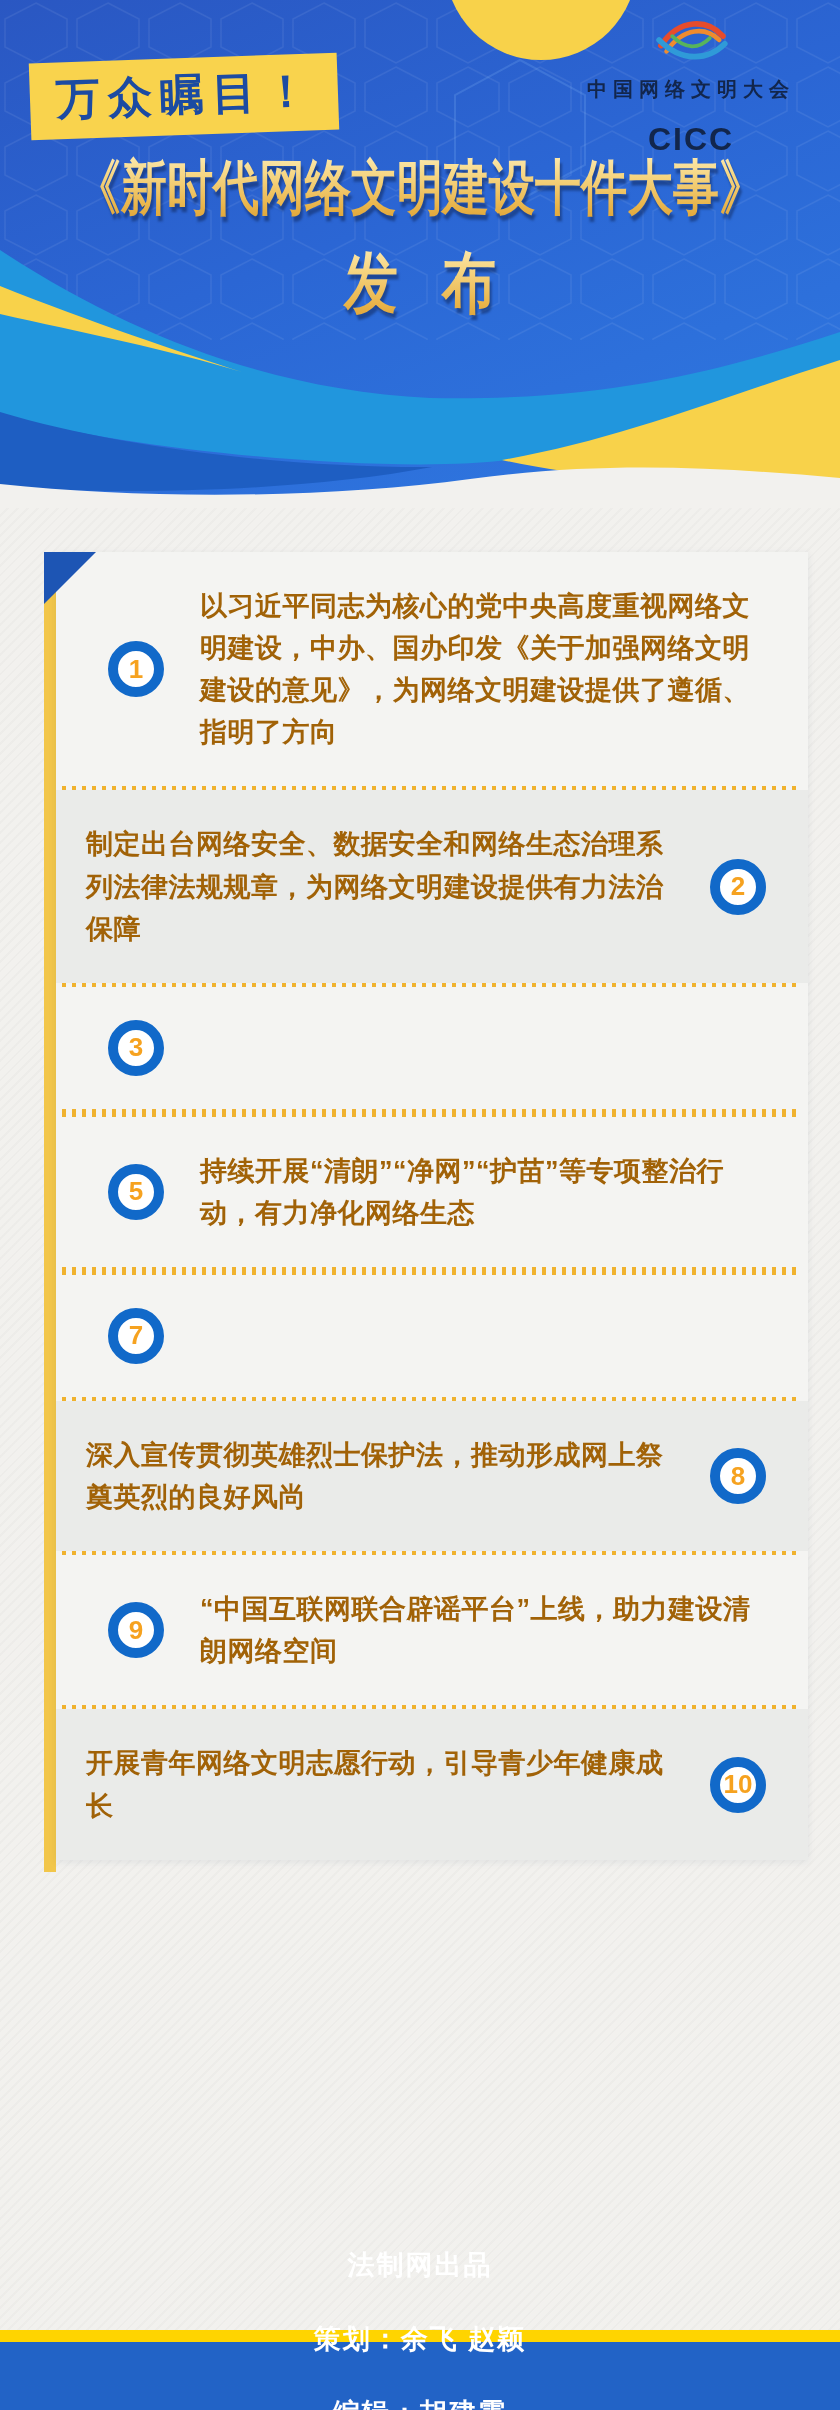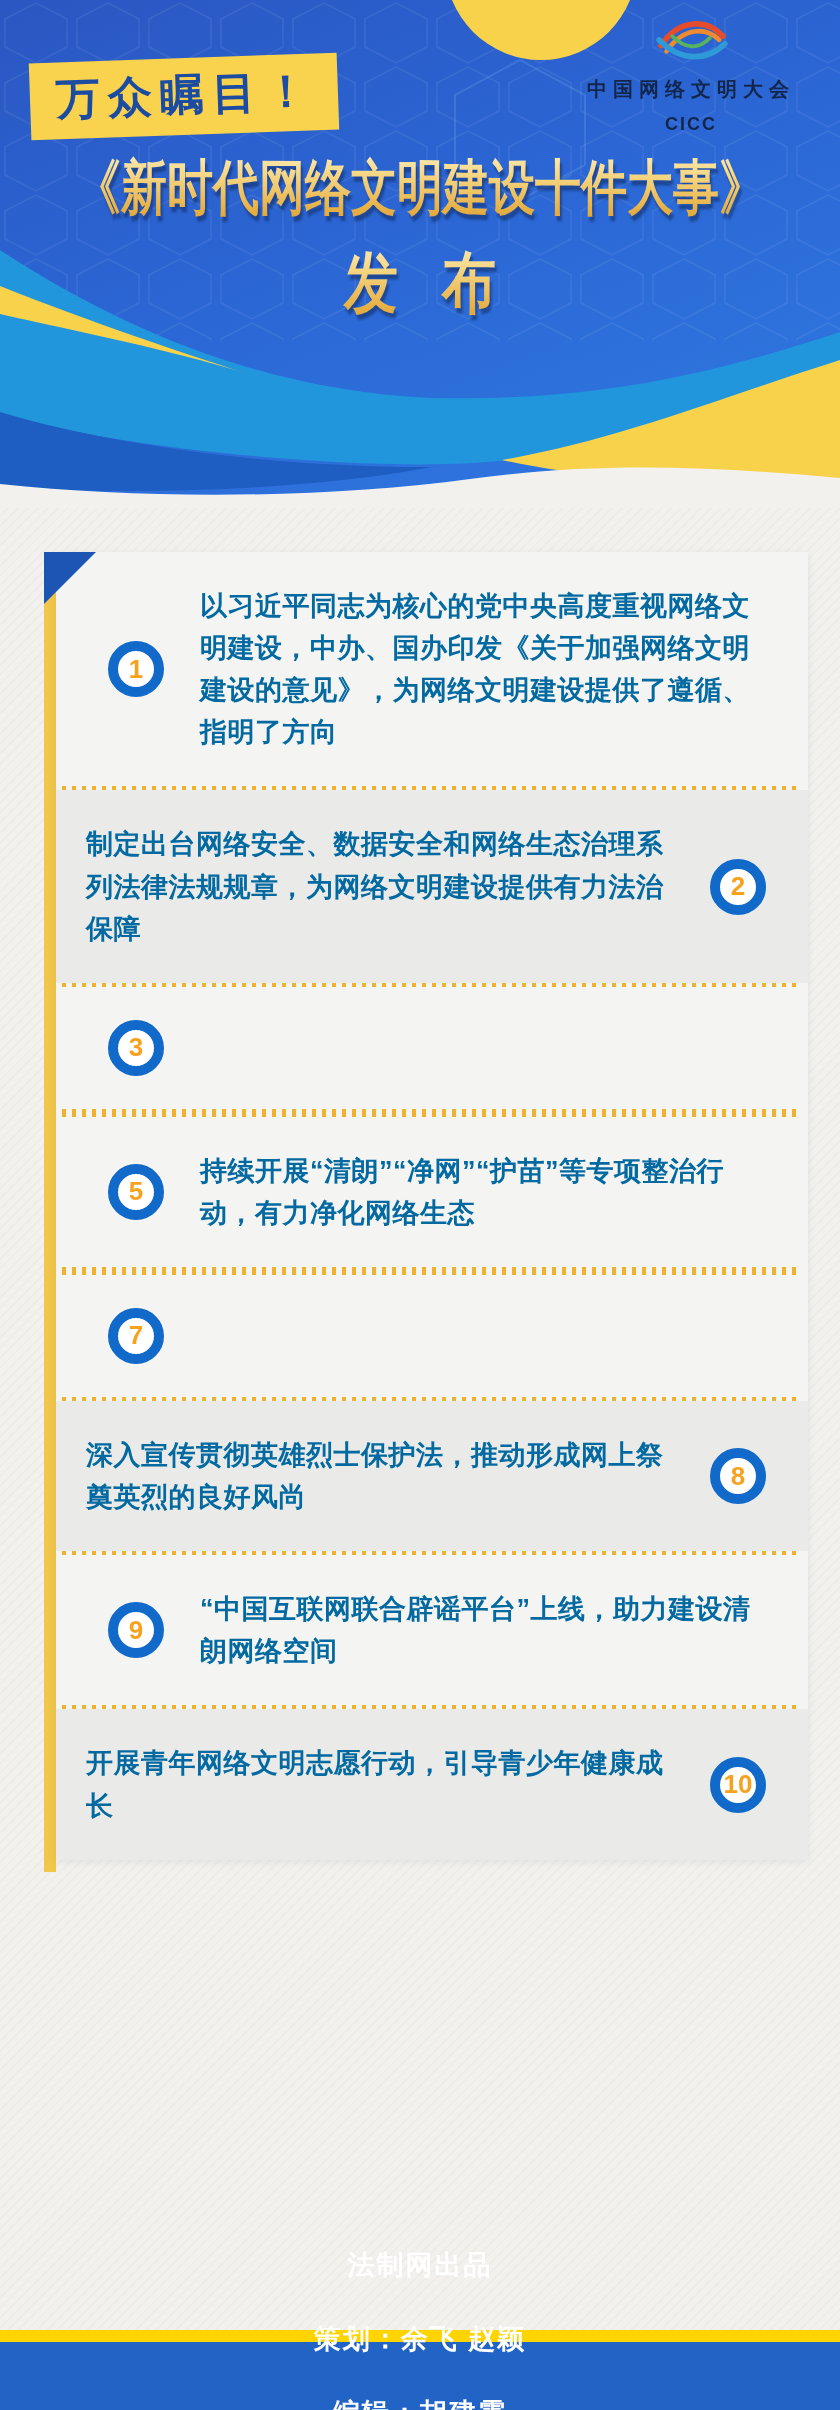--- a/index.html
+++ b/index.html
@@ -19,39 +19,39 @@
          transform:rotate(-2deg);}
   .gold{background:linear-gradient(180deg,#fdf0c0 0%,#f6d683 34%,#e9b44a 72%,#d89a2e 100%);
         -webkit-background-clip:text;background-clip:text;color:transparent;
         filter:drop-shadow(2px 4px 1px rgba(16,42,96,.55));font-weight:bold;}
   .title1{position:absolute;left:0;top:148px;width:840px;text-align:center;z-index:3;
           font-size:46px;letter-spacing:0px;transform:scaleY(1.3);transform-origin:top;}
   .title2{position:absolute;left:0;top:238px;width:840px;text-align:center;z-index:3;
           font-size:54px;letter-spacing:44px;text-indent:44px;transform:scaleY(1.25);transform-origin:top;}
   .logo{position:absolute;left:560px;top:8px;width:262px;text-align:center;z-index:3;}
   .logo-name{margin-top:2px;font-size:20px;letter-spacing:6px;color:#12264c;font-weight:bold;}
-  .logo-abbr{margin-top:11px;font-size:18px;letter-spacing:2px;color:#12264c;font-weight:bold;}
+  .logo-abbr{margin-top:18px;font-size:32px;letter-spacing:2px;color:#12264c;font-weight:bold;}
   
   .intro{padding:24px 40px 0 40px;font-family:"DejaVu Serif","Liberation Serif",serif;
          font-size:27px;line-height:1.7;color:#323232;text-indent:2em;}
   
   .card-outer{position:relative;margin:44px 32px 0 44px;}
   .yl-left{position:absolute;left:0;top:16px;bottom:-12px;width:12px;background:#f2c64a;}
   .card{position:relative;margin-left:12px;background:#f4f4f2;box-shadow:0 2px 8px rgba(30,50,90,.08);}
   .fold{position:absolute;left:-12px;top:0;width:0;height:0;
         border-top:52px solid #1d55b4;border-right:52px solid transparent;}
   .row{display:flex;align-items:center;padding:33px 42px;}
   .row.right{padding-left:30px;padding-right:34px;}
   .row.shade{background:#eaebe9;}
   .nbadge{flex:0 0 auto;width:36px;height:36px;border:10px solid #1169c9;border-radius:50%;
           background:#fff;display:flex;align-items:center;justify-content:center;
           font-size:26px;font-weight:bold;color:#f6a21f;}
   .row.left  .nbadge{margin-left:10px;margin-right:36px;}
   .row.right .nbadge{margin-left:32px;margin-right:8px;}
-  .itxt{flex:1;font-size:27px;line-height:1.56;color:#0369a1;font-weight:bold;letter-spacing:.5px;}
+  .itxt{flex:1;font-size:27px;line-height:1.56;color:#a16207;font-weight:bold;letter-spacing:.5px;}
   .row.left .itxt{max-width:606px;}
   .dots{height:4px;margin:0 6px;
         background-image:repeating-linear-gradient(90deg,#f0b22e 0 4px,transparent 4px 10px);}
   
   .footer{position:absolute;left:0;right:0;bottom:0;}
   .f-strip{height:12px;background:#ffd400;}
   .f-bar{height:68px;background:#2263c6;display:flex;align-items:center;justify-content:center;
          gap:38px;color:#ffffff;font-size:27px;font-weight:bold;letter-spacing:2px;flex-direction:column;}
 </style>
 </head>

